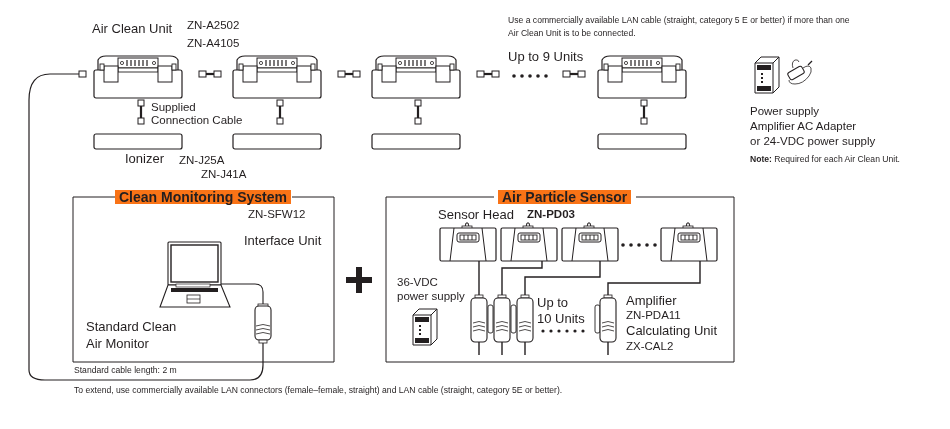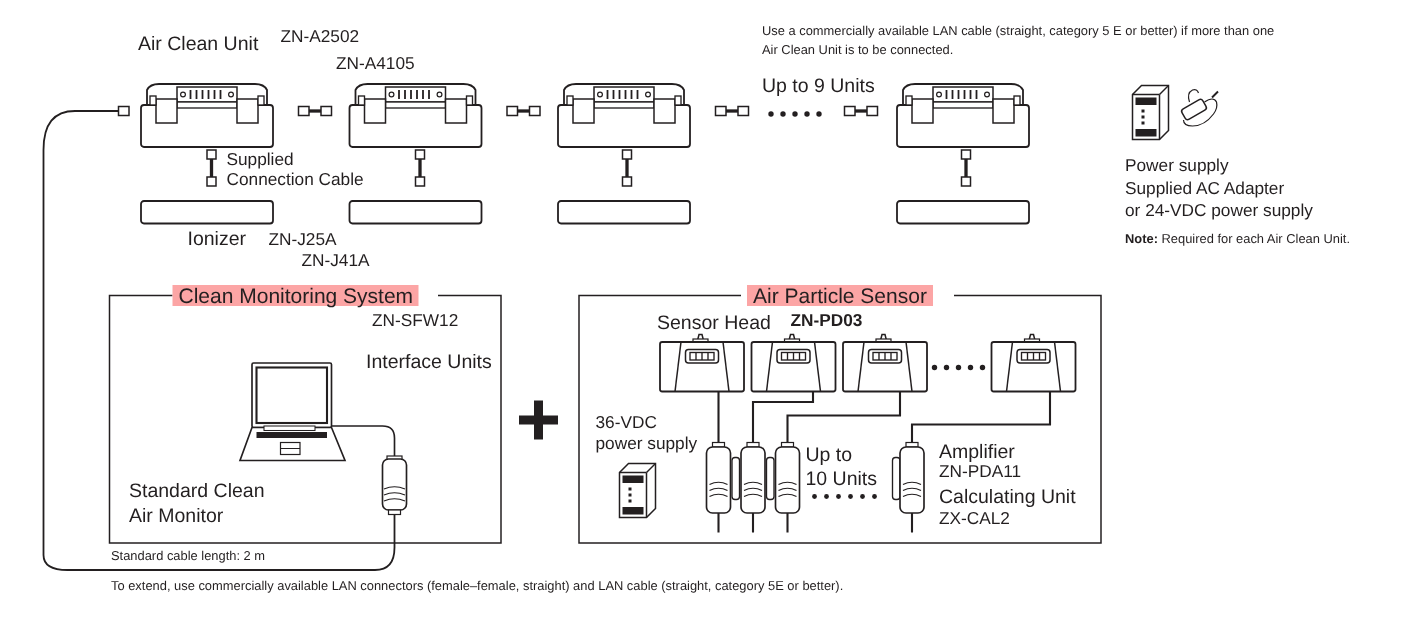--- a/index.html
+++ b/index.html
@@ -4,21 +4,21 @@
 <style>
   html, body { margin:0; padding:0; background:#ffffff; }
   body { width:950px; height:429px; position:relative; overflow:hidden;
          font-family:"Liberation Sans", sans-serif; color:#231f20; }
   .t { position:absolute; white-space:nowrap; line-height:1; }
   .lg { font-size:13px; }
   .md { font-size:11.5px; }
   .sm { font-size:8.6px; }
   .bx { font-size:14px; }
   svg#dia { position:absolute; left:0; top:0; }
-  .box-title { background:#fca5a5; padding:0 4px; }
+  .box-title { background:#f97316; padding:0 4px;font-weight:bold; }
   b { font-weight:bold; }
 </style>
 </head>
 <body>
 
 <svg id="dia" width="950" height="429" viewBox="0 0 950 429">
   <defs>
     <g id="acu">
 
       <path d="M4 18 L4 6 Q6 2 12 2 L76 2 Q82 2 84 6 L84 18" fill="#fff" stroke="#231f20" stroke-width="1.2"></path>
@@ -239,41 +239,41 @@
       <circle cx="583" cy="331" r="1.6"></circle>
   </g>
 
   <g>
       <use href="#psu" x="413" y="309"></use>
     </g>
 </svg>
 
 <div class="t lg" style="left:92px;top:22px;">Air Clean Unit</div>
 <div class="t md" style="left:187px;top:8px;margin-top:12px;">ZN-A2502</div>
-<div class="t md" style="left:187px;top:38px;margin-left:37px;">ZN-A4105</div>
+<div class="t md" style="left:187px;top:38px;">ZN-A4105</div>
 
 <div class="t sm" style="left:508px;top:16px;">Use a commercially available LAN cable (straight, category 5 E or better) if more than one</div>
 <div class="t sm" style="left:508px;top:29px;">Air Clean Unit is to be connected.</div>
 <div class="t lg" style="left:508px;top:50px;">Up to 9 Units</div>
 
 <div class="t md" style="left:151px;top:102px;">Supplied</div>
 <div class="t md" style="left:151px;top:115px;">Connection Cable</div>
 
 <div class="t lg" style="left:125px;top:152px;">Ionizer</div>
 <div class="t md" style="left:179px;top:155px;">ZN-J25A</div>
 <div class="t md" style="left:179px;top:169px;margin-left:22px;">ZN-J41A</div>
 
 <div class="t md" style="left:750px;top:106px;">Power supply</div>
-<div class="t md" style="left:750px;top:121px;">Supplied AC Adapter</div>
+<div class="t md" style="left:750px;top:121px;">Amplifier AC Adapter</div>
 <div class="t md" style="left:750px;top:136px;">or 24-VDC power supply</div>
 <div class="t sm" style="left:750px;top:155px;text-align:right;"><b>Note:</b><span> Required for each Air Clean Unit.</span></div>
 
 <div class="t bx box-title" style="left:115px;top:190px;">Clean Monitoring System</div>
 <div class="t md" style="left:248px;top:209px;">ZN-SFW12</div>
-<div class="t lg" style="left:244px;top:234px;">Interface Units</div>
+<div class="t lg" style="left:244px;top:234px;">Interface Unit</div>
 <div class="t lg" style="left:86px;top:320px;">Standard Clean</div>
 <div class="t lg" style="left:86px;top:337px;">Air Monitor</div>
 <div class="t sm" style="left:74px;top:366px;">Standard cable length: 2 m</div>
 
 <div class="t bx box-title" style="left:498px;top:190px;">Air Particle Sensor</div>
 <div class="t lg" style="left:438px;top:208px;text-align:right;">Sensor Head</div>
 <div class="t md" style="left:527px;top:209px;font-weight:bold;">ZN-PD03</div>
 <div class="t md" style="left:397px;top:277px;">36-VDC</div>
 <div class="t md" style="left:397px;top:291px;">power supply</div>
 <div class="t lg" style="left:537px;top:296px;">Up to</div>

